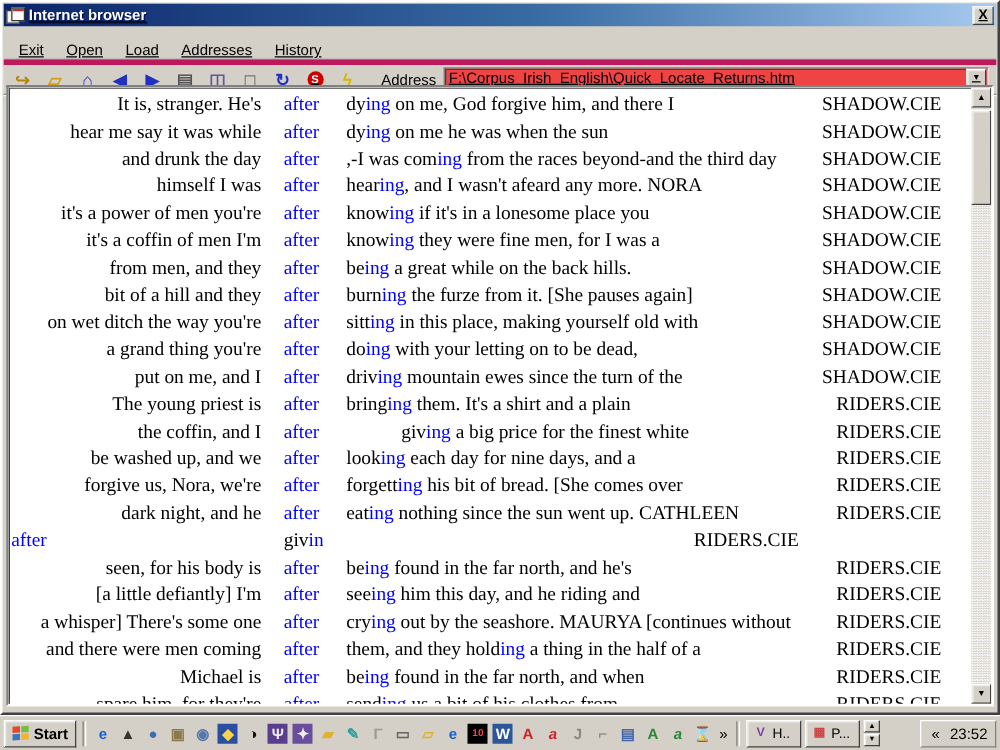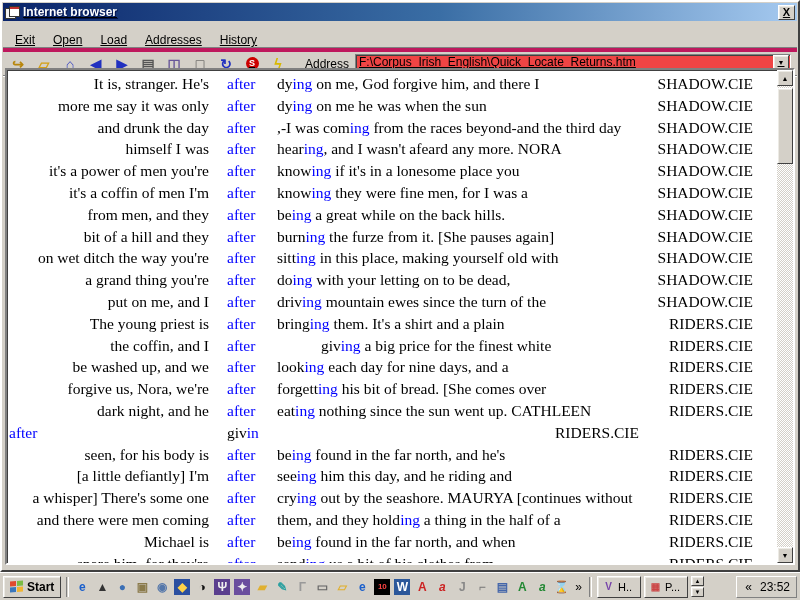--- a/index.html
+++ b/index.html
@@ -157,21 +157,21 @@
 
   <div class="content">
     <div class="rows">
         <div class="crow">
           <span class="lctx">It is, stranger. He's</span>
           <span class="kw" style="color: rgb(0, 0, 255);">after</span>
           <span class="rctx" style="color: rgb(0, 0, 0);">dy<span class="hl" style="color: rgb(0, 0, 255);">ing</span> on me, God forgive him, and there I</span>
           <span class="file">SHADOW.CIE</span>
         </div>
         <div class="crow">
-          <span class="lctx">more me say it was only</span>
+          <span class="lctx">hear me say it was while</span>
           <span class="kw" style="color: rgb(0, 0, 255);">after</span>
           <span class="rctx" style="color: rgb(0, 0, 0);">dy<span class="hl" style="color: rgb(0, 0, 255);">ing</span> on me he was when the sun</span>
           <span class="file">SHADOW.CIE</span>
         </div>
         <div class="crow">
           <span class="lctx">and drunk the day</span>
           <span class="kw" style="color: rgb(0, 0, 255);">after</span>
           <span class="rctx" style="color: rgb(0, 0, 0);">,-I was com<span class="hl" style="color: rgb(0, 0, 255);">ing</span> from the races beyond-and the third day</span>
           <span class="file">SHADOW.CIE</span>
         </div>

